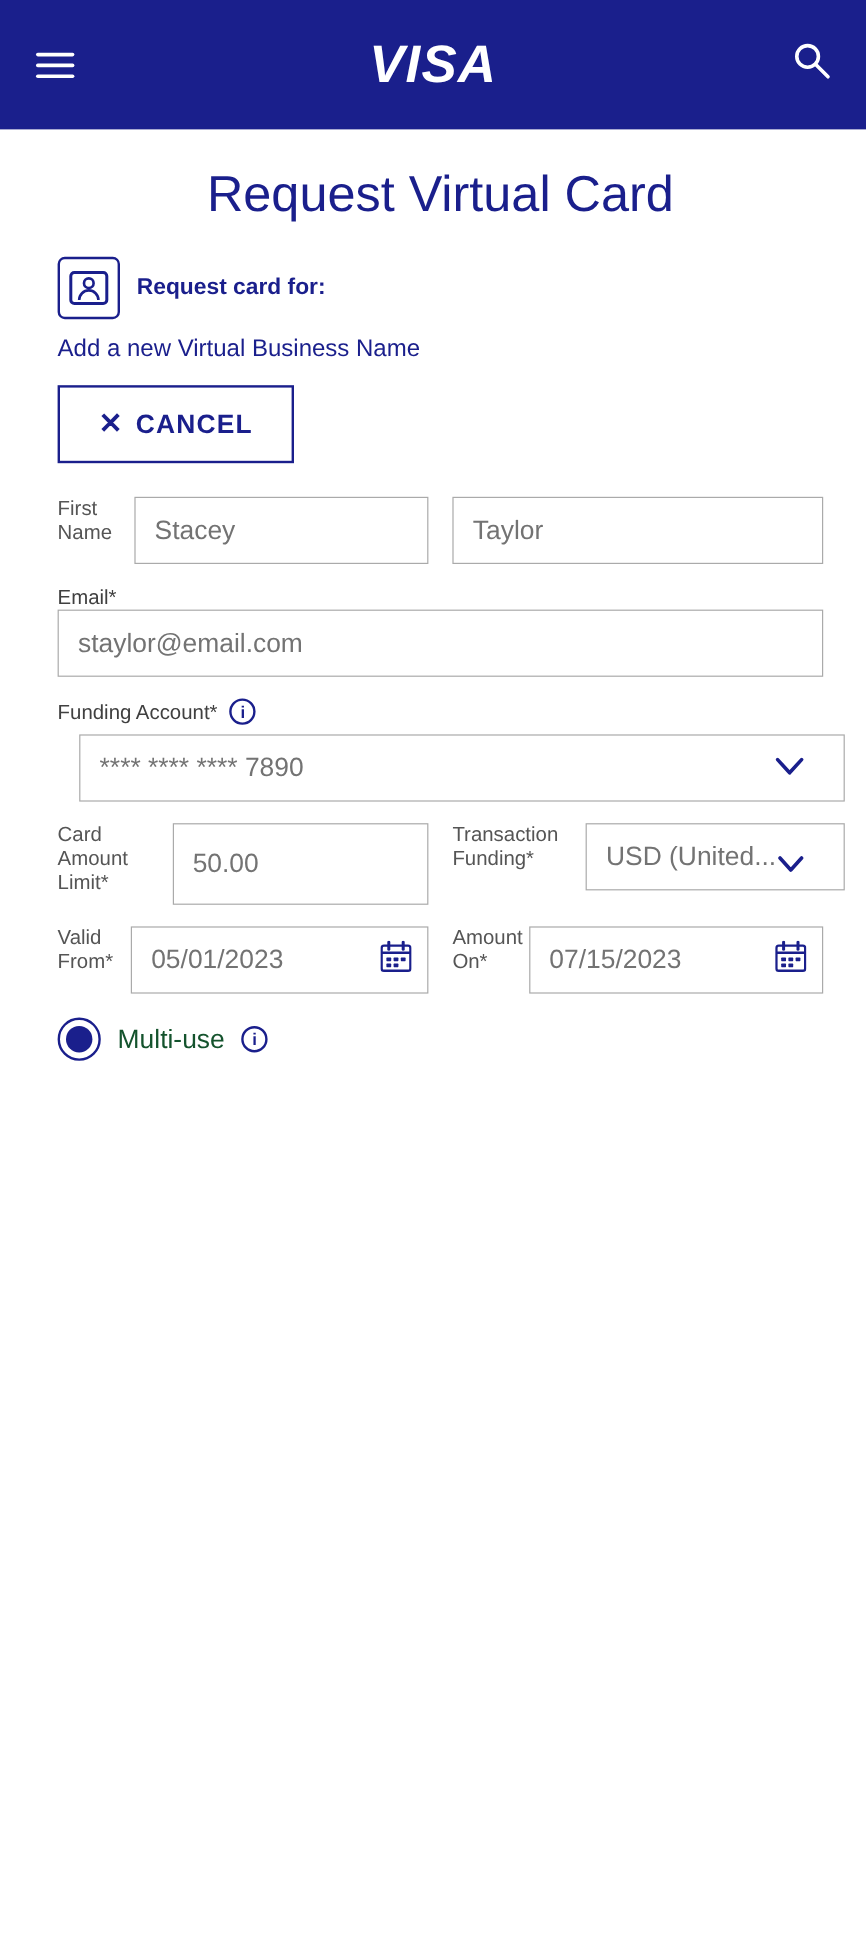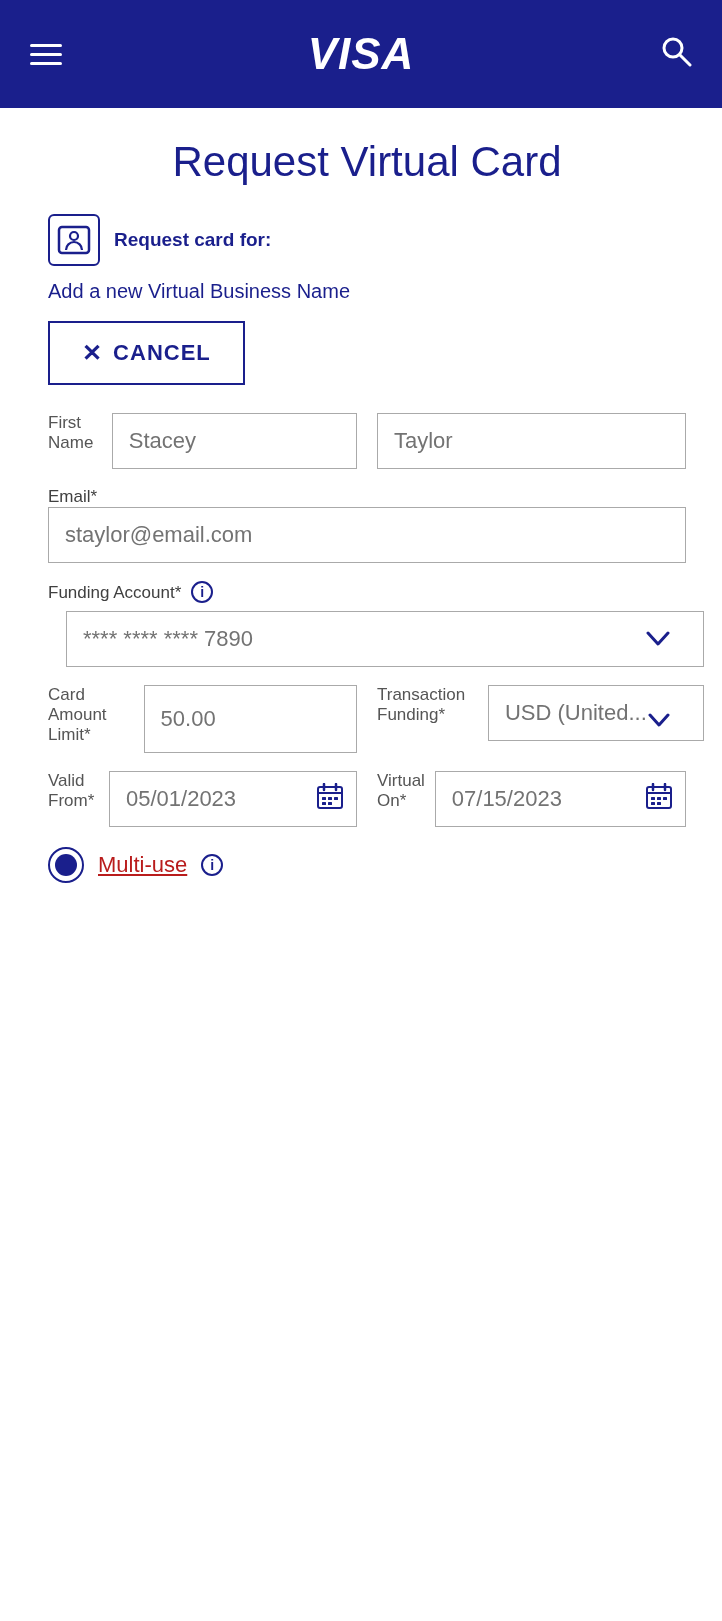--- a/index.html
+++ b/index.html
@@ -204,22 +204,21 @@
       cursor: pointer;
     }
     .radio-circle-inner {
       width: 22px;
       height: 22px;
       border-radius: 50%;
       background: #1a1f8c;
     }
     .multi-use-label {
       font-size: 22px;
-      color: #b91c1c;
-      text-decoration: underline;
+      color: #14532d;
     }
 
     .date-input-wrapper {
       position: relative;
     }
     .date-input-wrapper .form-input {
       padding-right: 50px;
     }
     .calendar-icon {
       position: absolute;
@@ -343,21 +342,21 @@
             <rect x="5" y="14" width="4" height="3" rx="0.5" fill="#1a1f8c"></rect>
             <rect x="11" y="14" width="4" height="3" rx="0.5" fill="#1a1f8c"></rect>
             <rect x="17" y="14" width="4" height="3" rx="0.5" fill="#1a1f8c"></rect>
             <rect x="5" y="19" width="4" height="3" rx="0.5" fill="#1a1f8c"></rect>
             <rect x="11" y="19" width="4" height="3" rx="0.5" fill="#1a1f8c"></rect>
           </svg>
         </span>
       </div>
     </div>
     <div class="form-group">
-      <label class="form-label">Virtual On*</label>
+      <label class="form-label">Amount On*</label>
       <div class="date-input-wrapper">
         <input class="form-input" type="text" value="07/15/2023" style="">
         <span class="calendar-icon">
           <svg width="26" height="26" viewBox="0 0 26 26" fill="none">
             <rect x="1" y="4" width="24" height="21" rx="2" stroke="#1a1f8c" stroke-width="2"></rect>
             <line x1="1" y1="10" x2="25" y2="10" stroke="#1a1f8c" stroke-width="2"></line>
             <line x1="7" y1="1" x2="7" y2="7" stroke="#1a1f8c" stroke-width="2.5" stroke-linecap="round"></line>
             <line x1="19" y1="1" x2="19" y2="7" stroke="#1a1f8c" stroke-width="2.5" stroke-linecap="round"></line>
             <rect x="5" y="14" width="4" height="3" rx="0.5" fill="#1a1f8c"></rect>
             <rect x="11" y="14" width="4" height="3" rx="0.5" fill="#1a1f8c"></rect>

